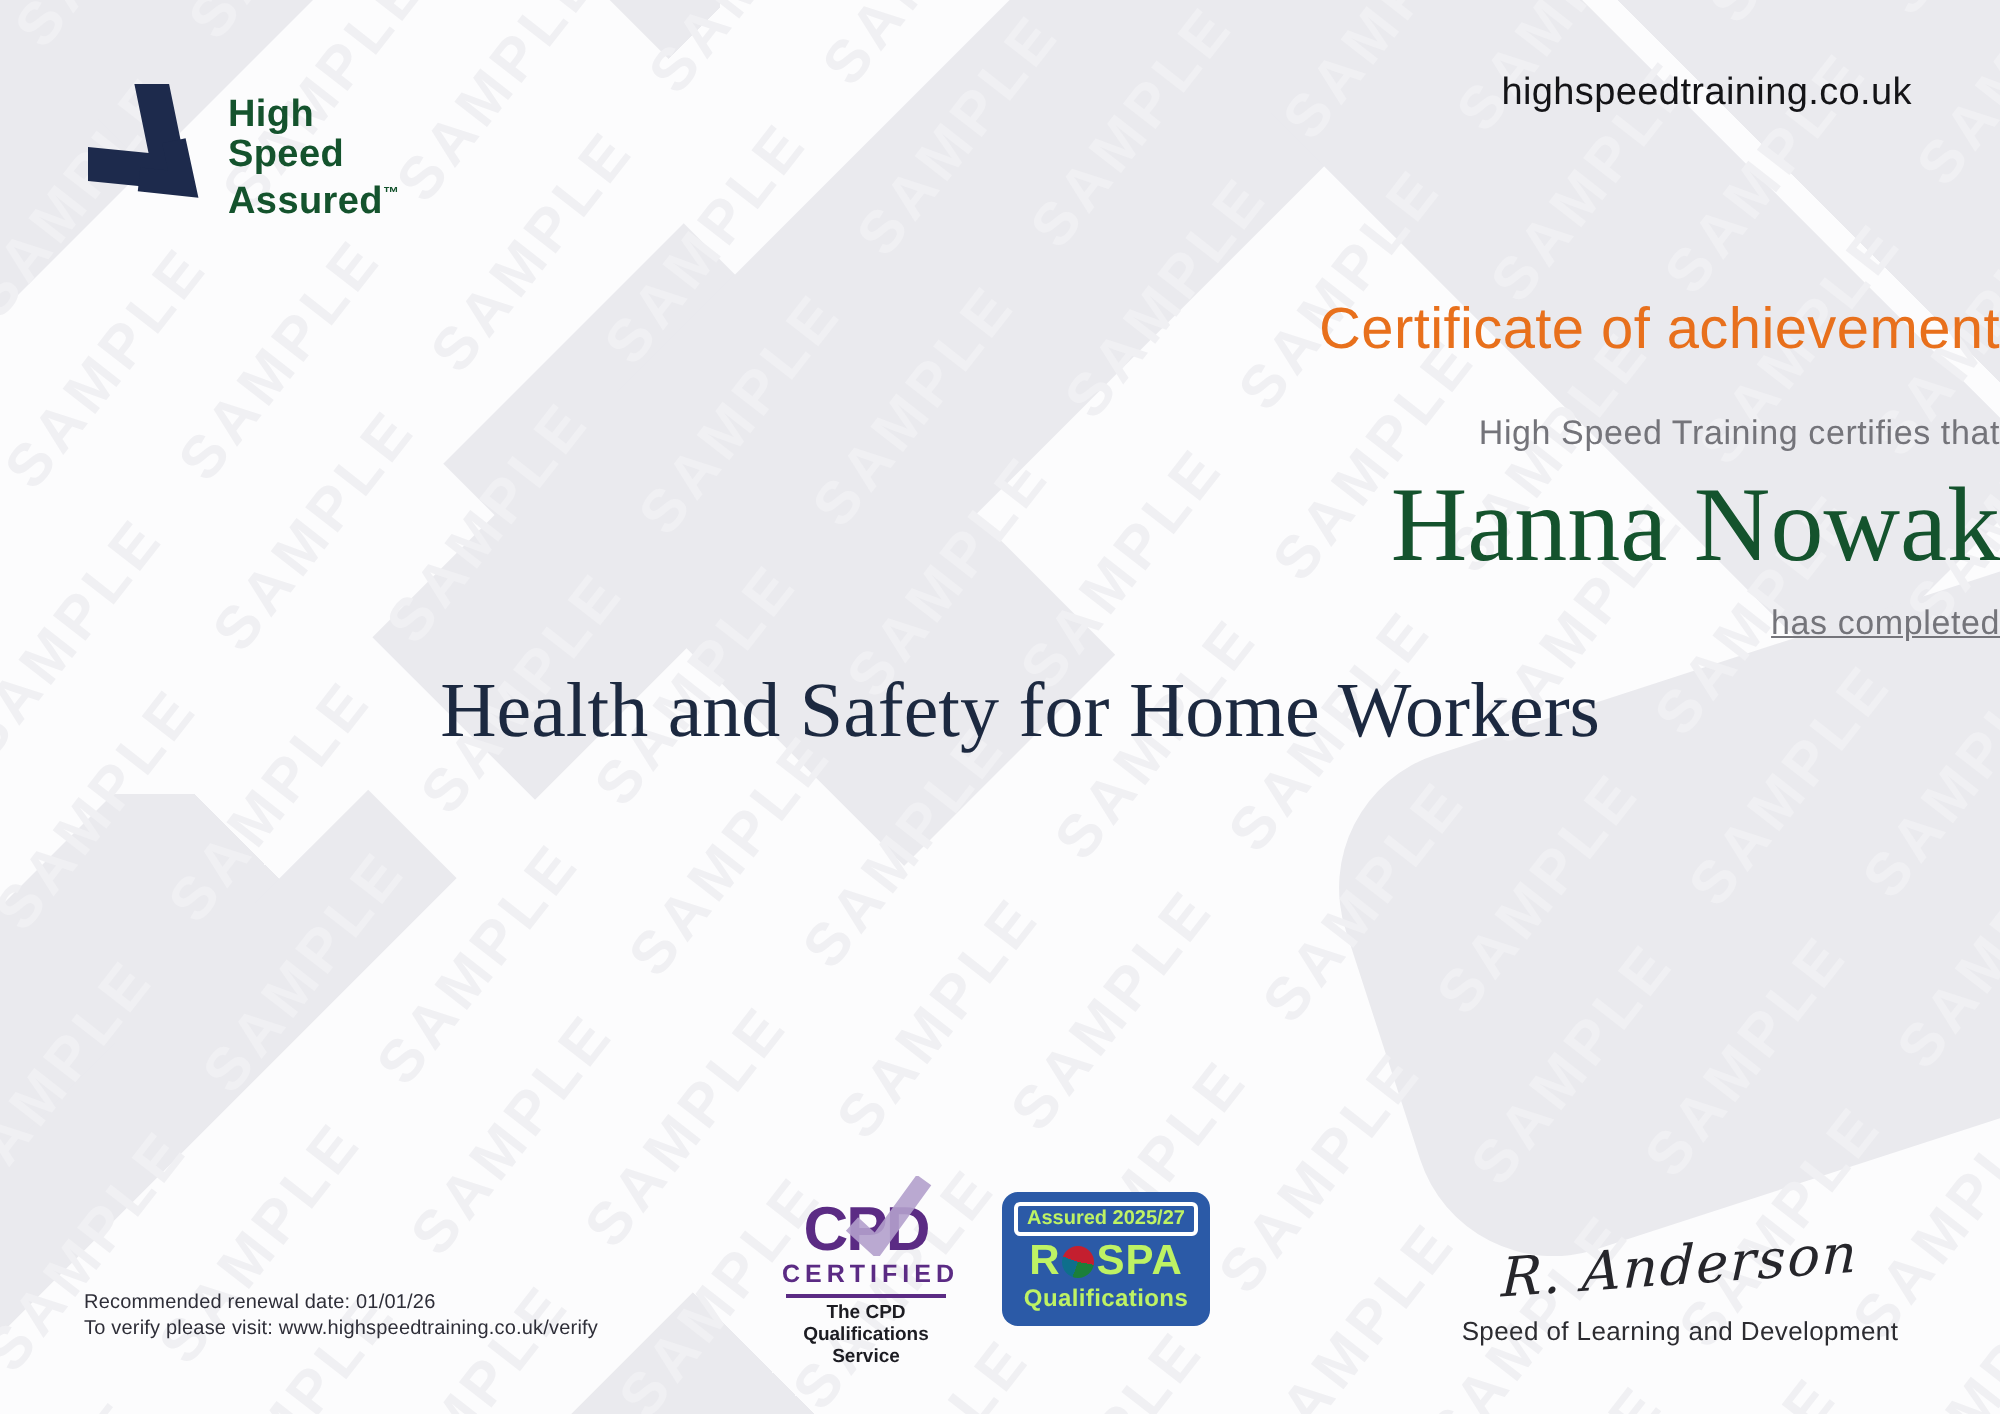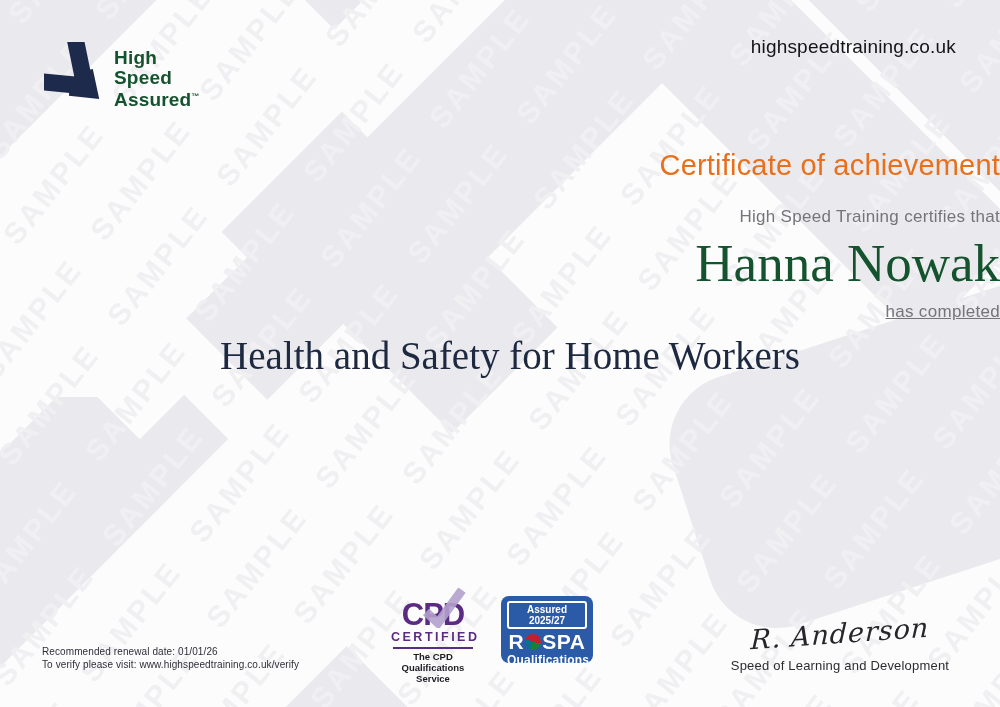--- a/index.html
+++ b/index.html
@@ -46,22 +46,22 @@
   .details{position:absolute;left:42px;bottom:36px;font-size:10px;line-height:1.32;color:#2e2e38;letter-spacing:0.1px;}
 
   .cpd-badge{position:absolute;left:391px;top:597px;width:84px;text-align:center;}
   .cpd-mark{position:relative;display:inline-block;}
   .cpd-text{font-size:31px;font-weight:800;color:#5b2b84;letter-spacing:-1px;}
   .cpd-check{position:absolute;left:20px;top:-9px;}
   .cpd-certified{font-size:12.5px;letter-spacing:2.5px;color:#5b2b84;font-weight:600;margin-top:-3px;}
   .cpd-rule{height:2px;background:#5b2b84;margin:3px 2px 3px 2px;}
   .cpd-sub{font-size:9.5px;color:#1c1c22;line-height:1.15;font-weight:600;}
 
-  .rospa-badge{position:absolute;left:501px;top:596px;width:92px;height:67px;background:#2b5aa7;
-    border-radius:8px;box-sizing:border-box;padding:5px 6px;text-align:center;color:#ffffff;}
+  .rospa-badge{position:absolute;left:501px;top:596px;width:104px;height:67px;background:#2b5aa7;
+    border-radius:8px;box-sizing:border-box;padding:5px 6px;text-align:center;color:#bef264;}
   .rospa-assured{border:2px solid #fff;border-radius:3px;font-size:10px;font-weight:700;padding:1px 0;}
   .rospa-name{display:flex;align-items:center;justify-content:center;font-size:21px;font-weight:800;letter-spacing:0.5px;margin-top:2px;line-height:1;}
   .rospa-o{width:16px;height:16px;border-radius:50%;display:inline-block;margin:0 1px;
     background:conic-gradient(#c41f2f 0 100deg,#1b7f3a 100deg 200deg,#0e6f8c 200deg 290deg,#c41f2f 290deg);}
   .rospa-qual{font-size:12px;font-weight:700;margin-top:1px;letter-spacing:0.2px;}
 
   .signature-block{position:absolute;right:40px;bottom:34px;width:240px;text-align:center;}
   .sig-name{font-family:"DejaVu Serif",serif;font-style:italic;font-size:27px;color:#26262b;
     transform:rotate(-4deg) skewX(-6deg);letter-spacing:1px;}
   .sig-title{font-size:13px;color:#2c2c31;margin-top:9px;letter-spacing:0.2px;}

